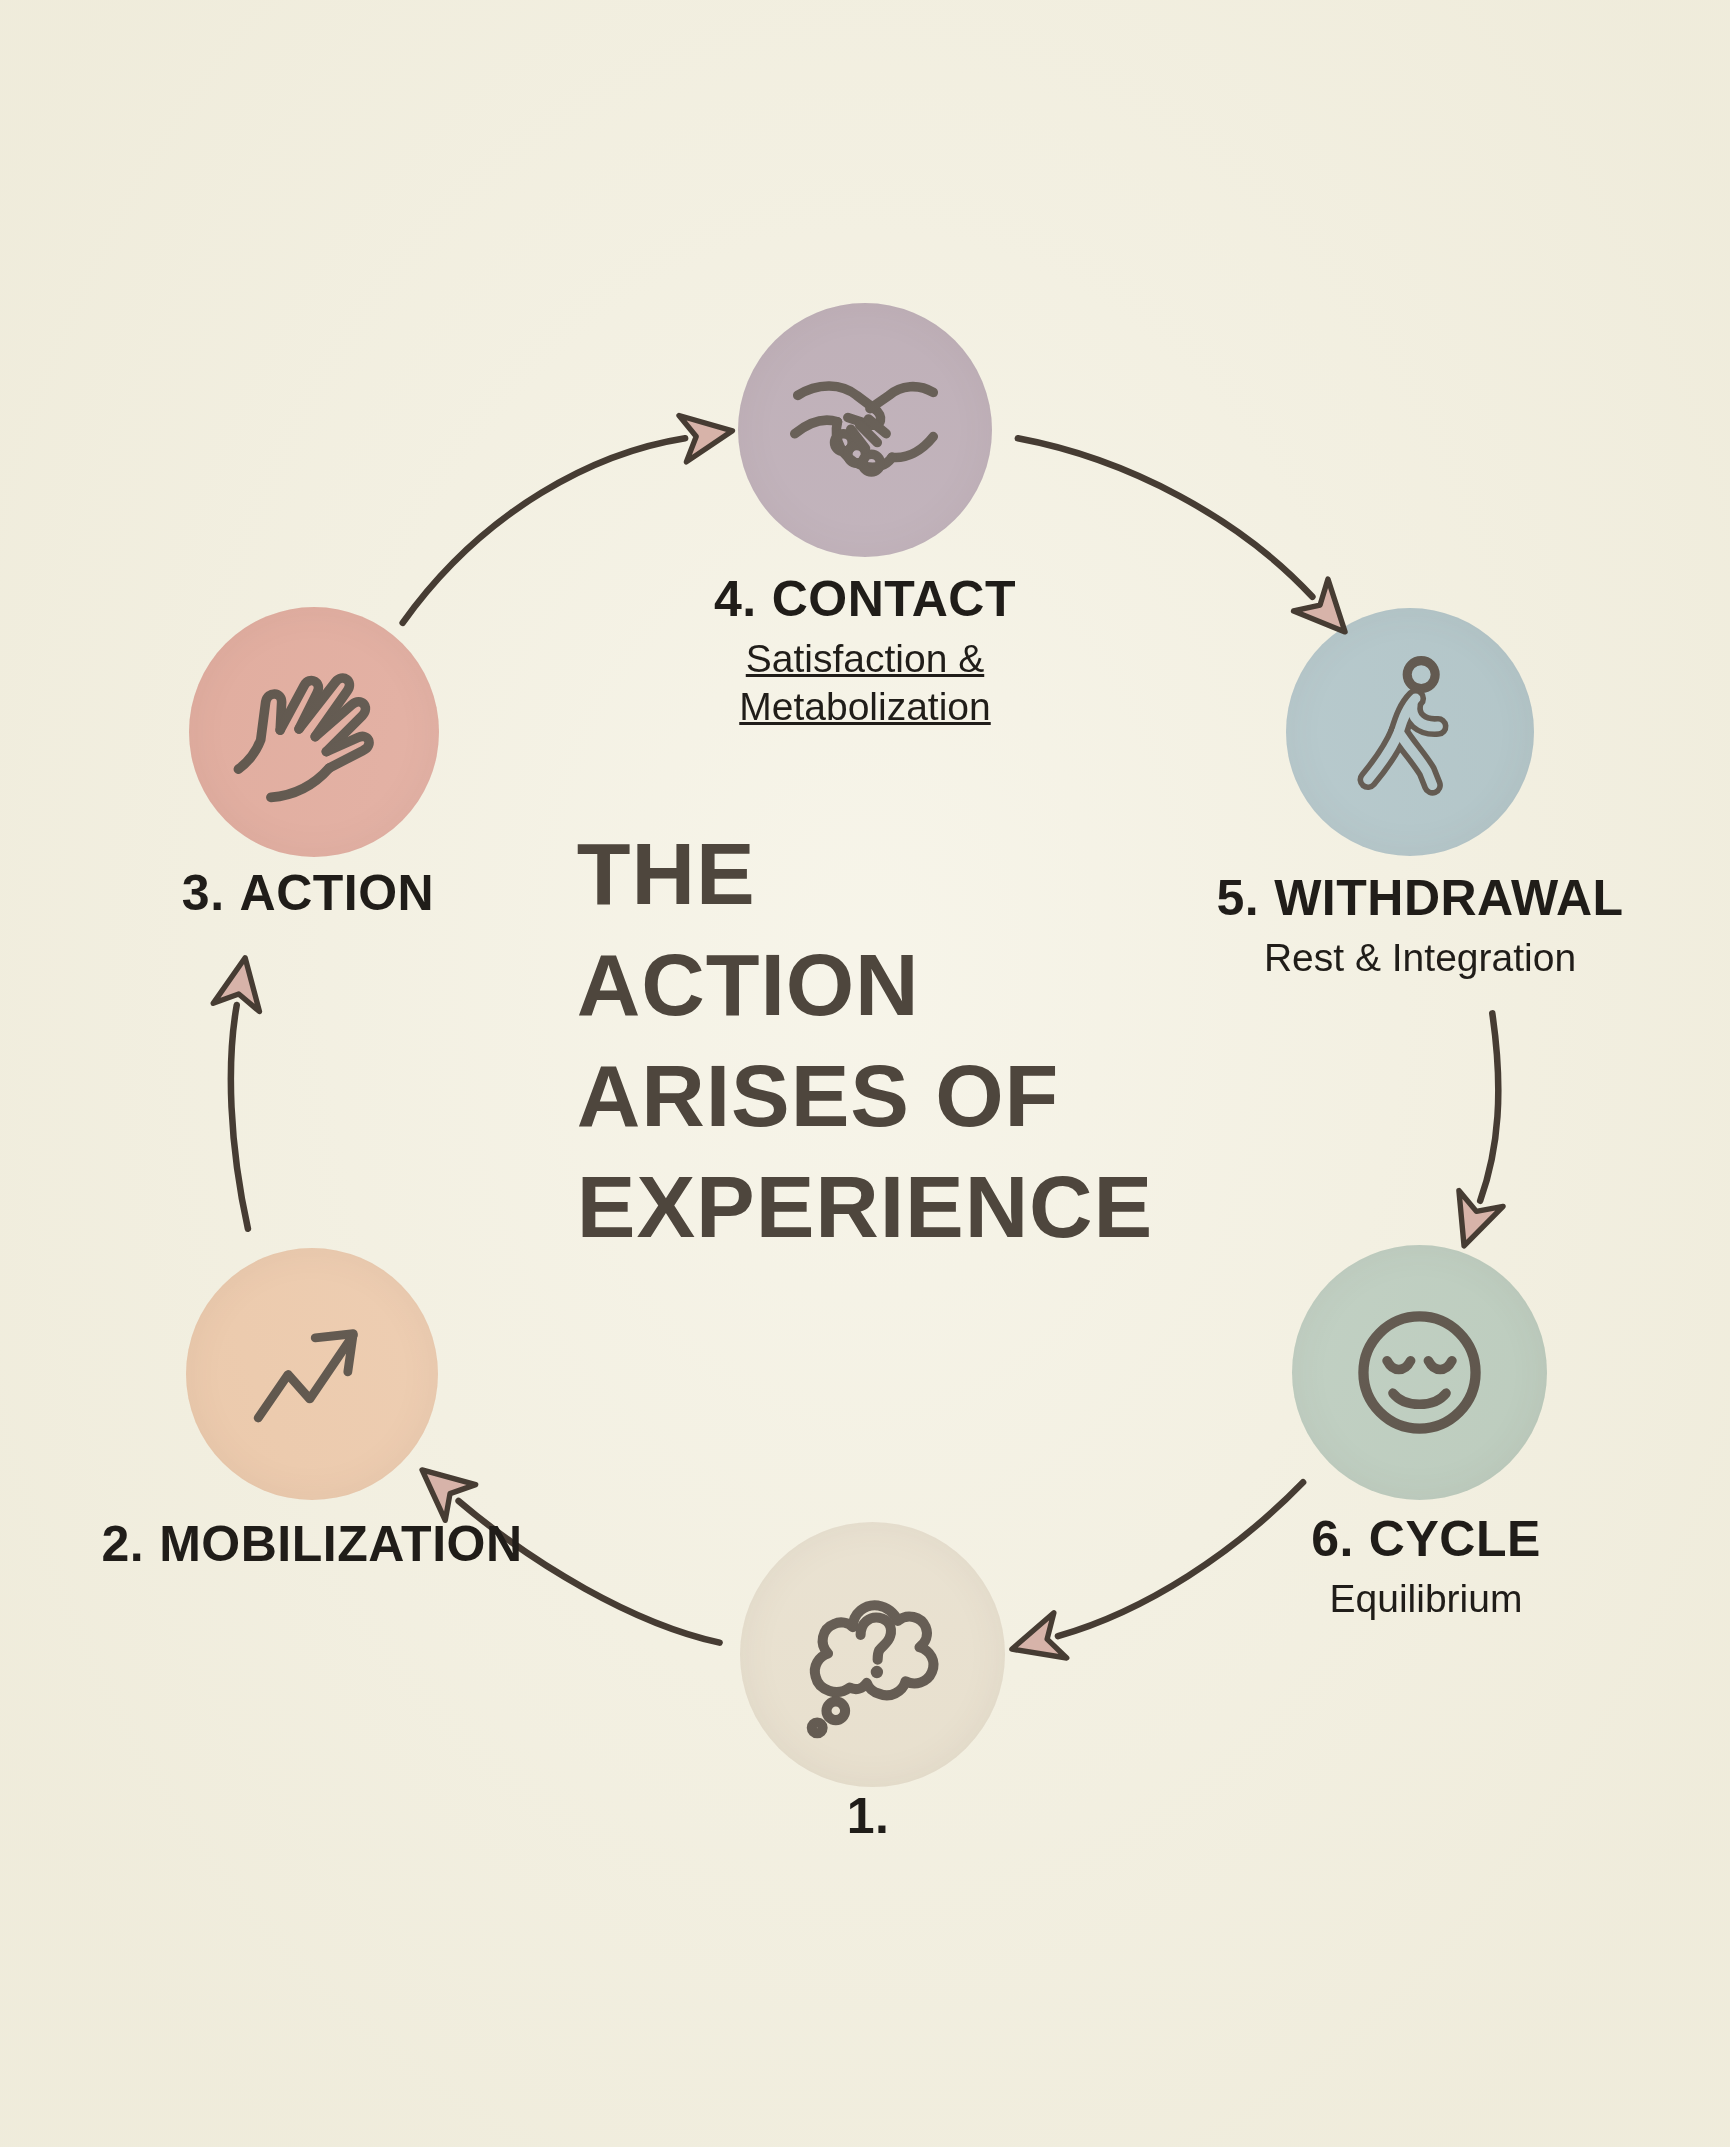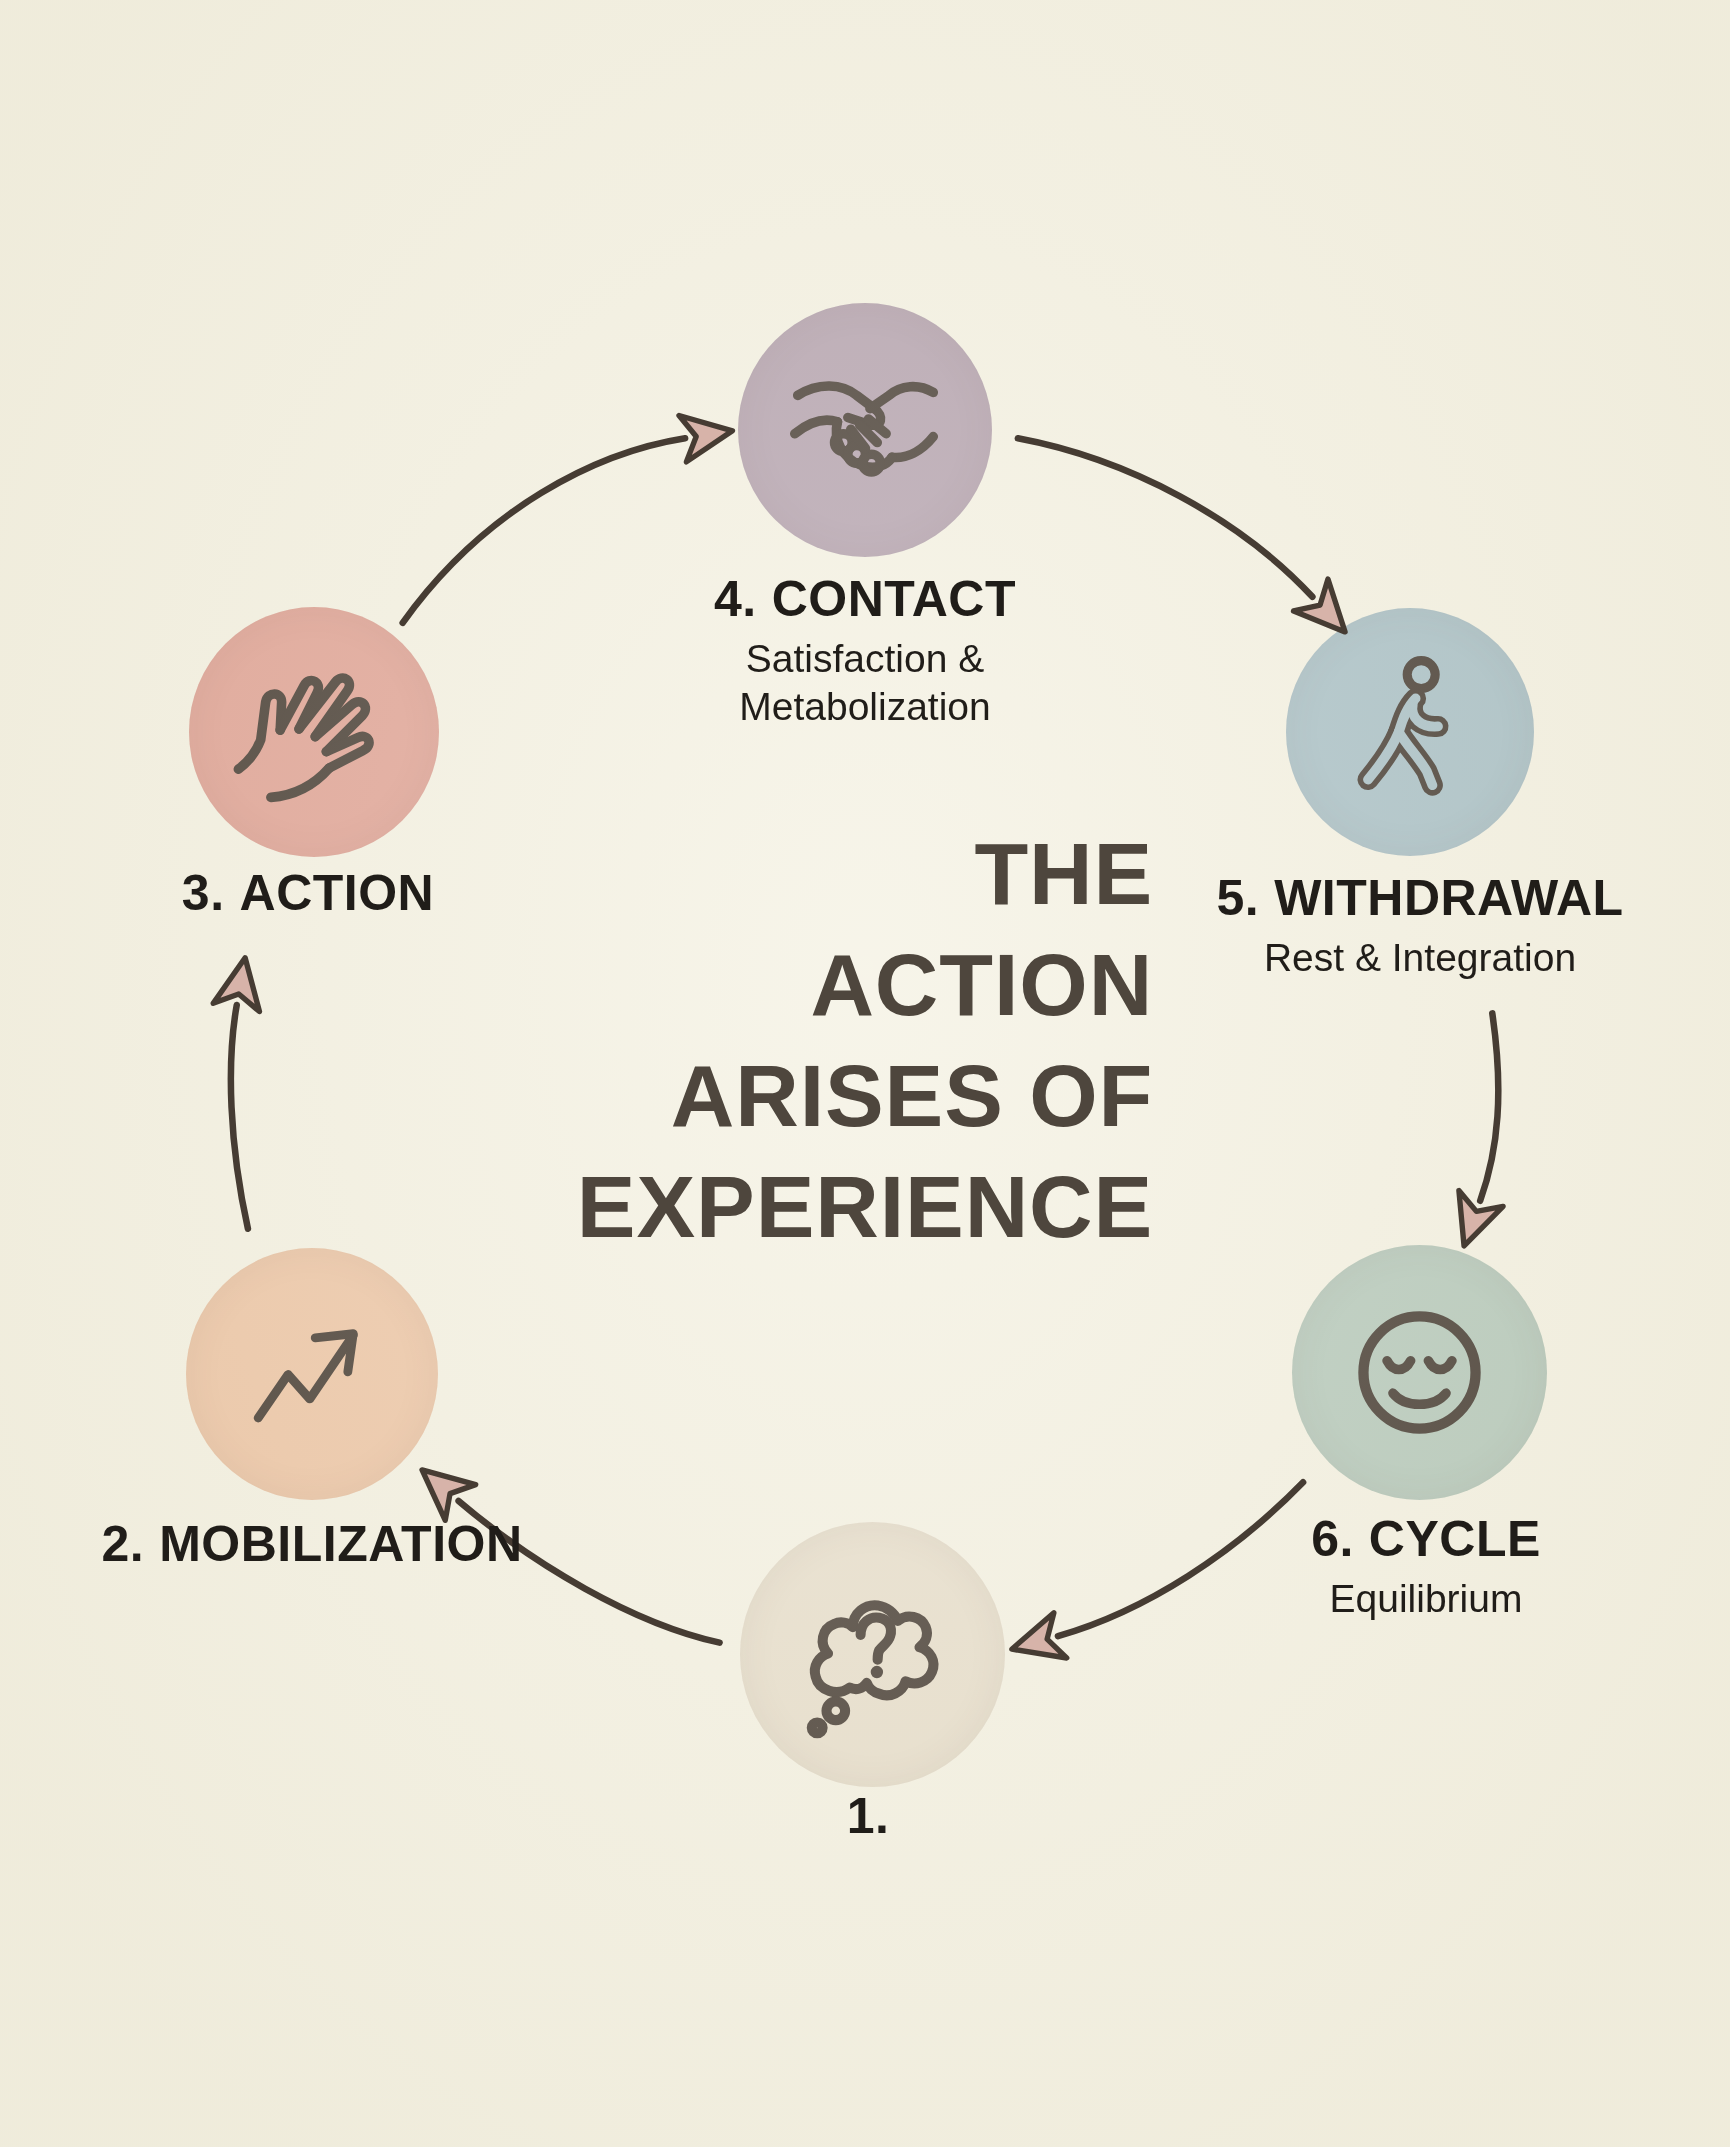--- a/index.html
+++ b/index.html
@@ -39,26 +39,26 @@
     line-height: 56px;
     letter-spacing: 0.5px;
     white-space: nowrap;
     display: flex; justify-content: center; gap: 15px;
   }
   .stage-sub {
     font-size: 39px;
     line-height: 48px;
     margin-top: 7.5px;
   }
-  .sub-narrow { max-width: 438px; margin-left: auto; margin-right: auto; }
+  .sub-narrow { max-width: 438px; margin-left: auto; margin-right: auto; text-decoration: underline; }
   #center-title {
     position: absolute;
     left: 865px; top: 818px;
     transform: translateX(-50%);
-    text-align: right;
+    text-align: left;
     font-weight: bold;
     font-size: 88px;
     line-height: 111px;
     letter-spacing: 0.9px;
     color: #4e463d;
     white-space: nowrap;
     z-index: 2;
   }
   #arrow-layer {
     position: absolute; inset: 0;

